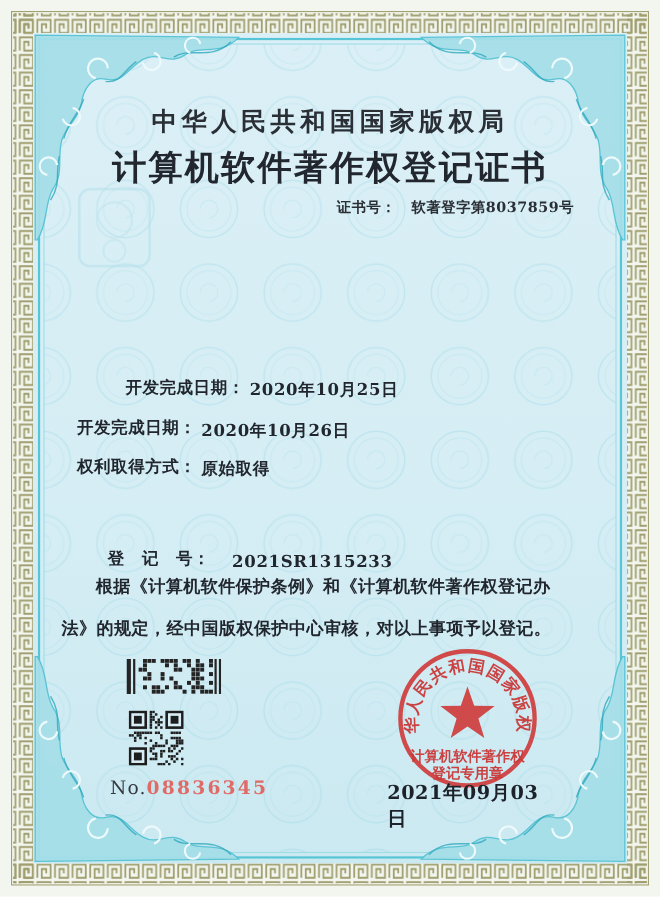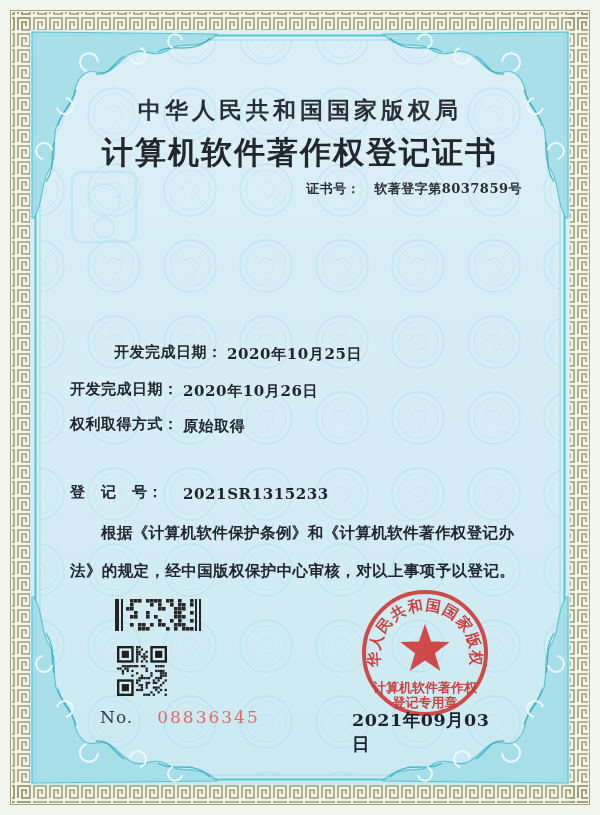--- a/index.html
+++ b/index.html
@@ -11,30 +11,30 @@
   .authority{position:absolute;top:95px;left:0;width:600px;text-align:center;
     font-size:23px;font-weight:bold;letter-spacing:4px;color:#2a2f36;}
   .cert-title{position:absolute;top:132px;left:0;width:600px;text-align:center;
     font-size:31px;font-weight:bold;letter-spacing:2px;color:#22262e;}
   .certno-line{position:absolute;top:180px;right:78px;font-size:13px;font-weight:bold;color:#2a2f36;letter-spacing:0.5px;}
   .certno-line .gap{display:inline-block;width:14px;}
 
   .field-row{position:absolute;left:70px;font-size:15px;font-weight:bold;color:#21262e;}
   .field-label{display:inline-block;width:113px;vertical-align:top;letter-spacing:0.5px;}
   .field-value{display:inline-block;vertical-align:top;white-space:pre-line;max-width:330px;line-height:22px;letter-spacing:0.6px;}
-  .f0{top:207px;} .f1{top:275px;} .f2{top:343px;margin-left:44px;} .f3{top:380px;} .f4{top:415px;} .f5{top:450px;} .f6{top:483px;}
-
-  .statement{position:absolute;top:514px;left:70px;width:474px;font-size:15.5px;font-weight:bold;
+  .f0{top:207px;} .f1{top:275px;} .f2{top:343px;margin-left:44px;} .f3{top:380px;} .f4{top:415px;} .f5{top:450px;} .f6{top:499px;margin-left:28px;}
+
+  .statement{position:absolute;top:514px;left:56px;width:474px;font-size:15.5px;font-weight:bold;
     color:#21262e;line-height:38px;text-indent:2em;letter-spacing:0.4px;}
 
   .barcode2d{position:absolute;left:115px;top:599px;}
   .qrcode{position:absolute;left:117px;top:646px;}
 
   .no-line{position:absolute;left:100px;top:707px;font-size:17px;color:#343841;letter-spacing:1px;}
-  .no-line .no-num{color:#e06b66;margin-left:24px;letter-spacing:2px;}
+  .no-line .no-num{color:#e06b66;margin-left:0;letter-spacing:2px;font-weight:bold;}
 
   .seal{position:absolute;left:360px;top:588px;width:130px;height:130px;}
   .issue-date{position:absolute;left:352px;top:708px;width:146px;
     font-size:17.5px;font-weight:bold;color:#1d222a;letter-spacing:0.5px;}
 </style>
 </head>
 <body>
 
 <div class="page">
 

